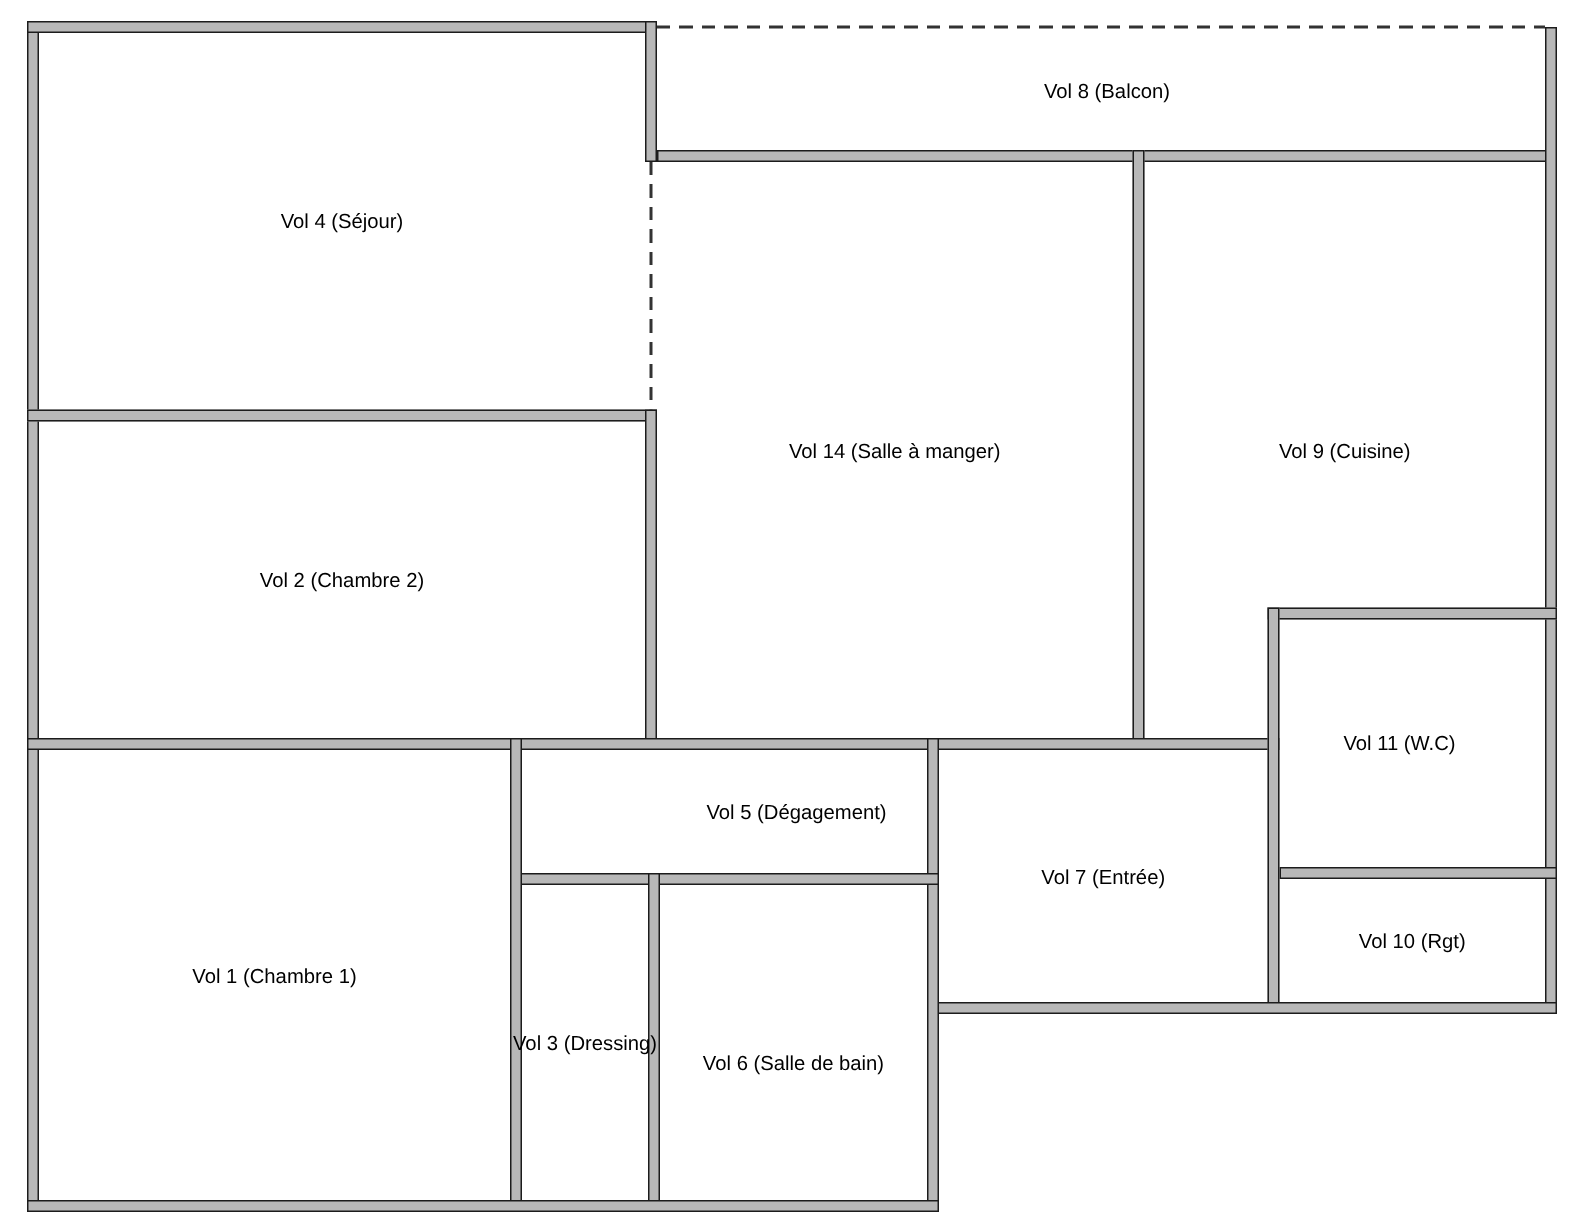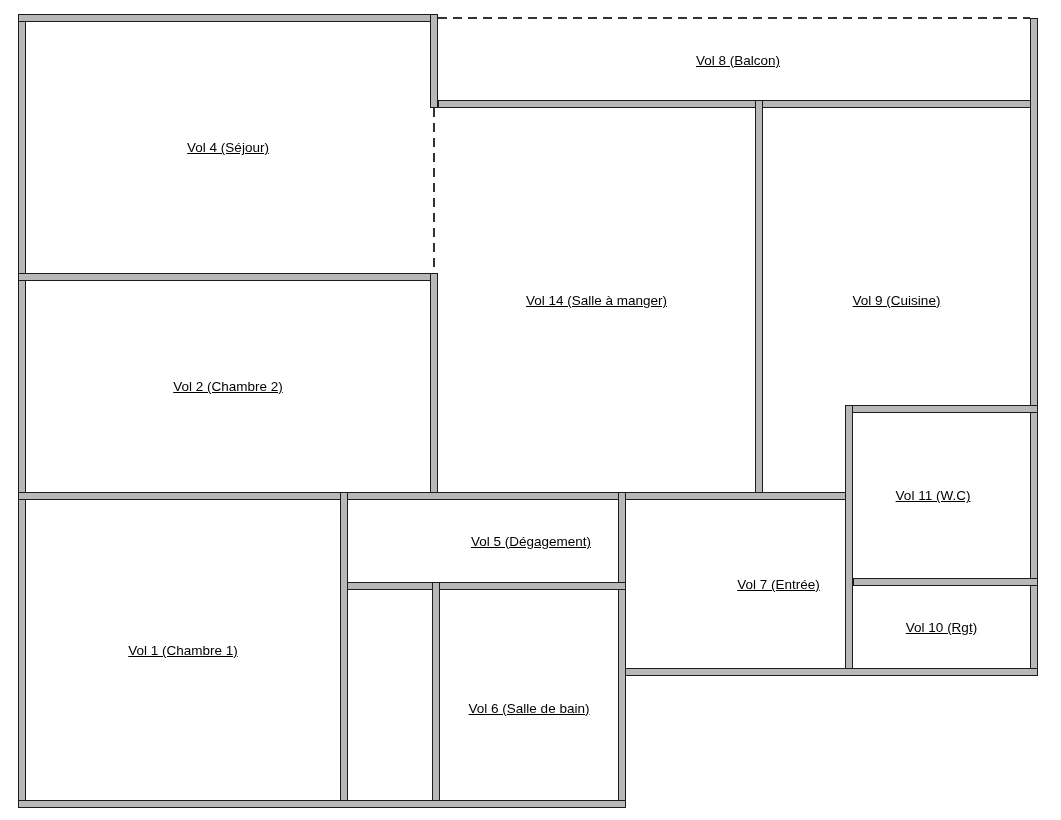--- a/index.html
+++ b/index.html
@@ -22,21 +22,20 @@
     box-sizing: border-box;
   }
   .room {
     position: absolute;
     display: flex;
     align-items: center;
     justify-content: center;
     color: #000000;
     font-size: 13.5px;
     pointer-events: none;
-    text-decoration: underline;
   }
   .room span { white-space: nowrap; }
   .dash-h {
     position: absolute;
     height: 2px;
     background: repeating-linear-gradient(90deg, #333333 0 9px, transparent 9px 15px);
   }
   .dash-v {
     position: absolute;
     width: 2px;
@@ -84,26 +83,29 @@
   </div>
   <div class="room" style="left:26px;  top:281px; width:404px; height:211px;">
     <span>Vol 2 (Chambre 2)</span>
   </div>
   <div class="room" style="left:834px; top:413px; width:198px; height:165px;">
     <span>Vol 11 (W.C)</span>
   </div>
   <div class="room" style="left:348px; top:500px; width:270px; height:82px;margin-left:48px;">
     <span>Vol 5 (Dégagement)</span>
   </div>
-  <div class="room" style="left:626px; top:500px; width:219px; height:168px;padding-left:43px;">
+  <div class="room" style="left:626px; top:500px; width:219px; height:168px;">
     <span>Vol 7 (Entrée)</span>
   </div>
   <div class="room" style="left:853px; top:586px; width:177px; height:82px;">
     <span>Vol 10 (Rgt)</span>
   </div>
   <div class="room" style="left:26px;  top:500px; width:314px; height:300px;">
     <span>Vol 1 (Chambre 1)</span>
   </div>
+  <div class="room" style="left:348px; top:590px; width:84px;  height:210px;">
+    <span>Vol 3 (Dressing)</span>
+  </div>
   <div class="room" style="left:440px; top:590px; width:178px; height:236px;">
     <span>Vol 6 (Salle de bain)</span>
   </div>
 
 </div>
 
 </body></html>

